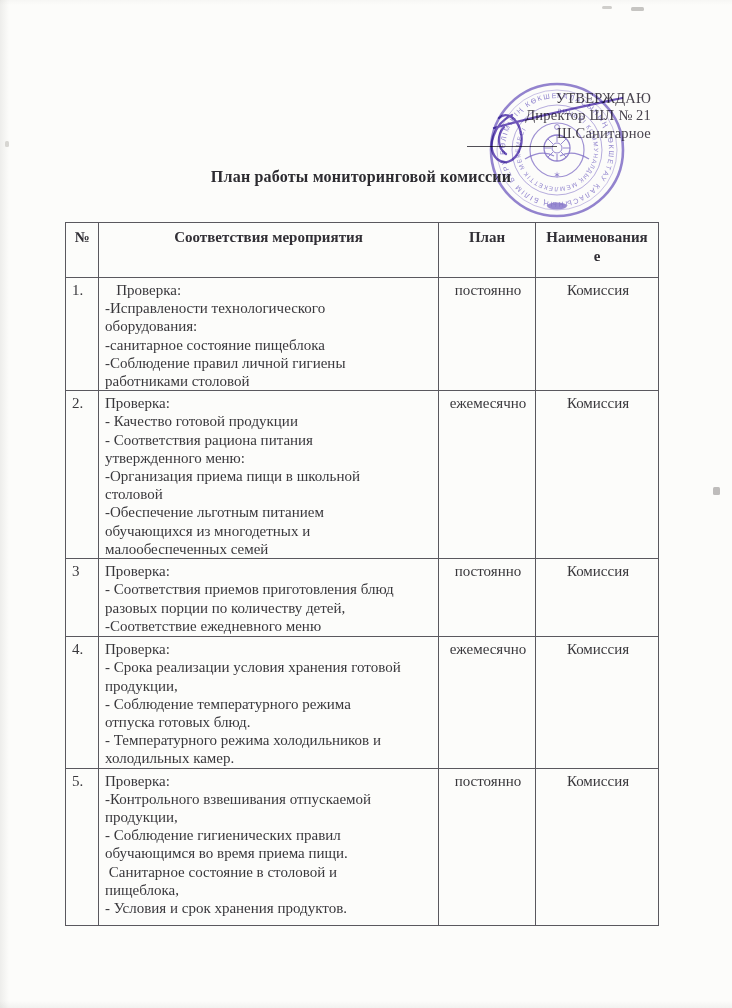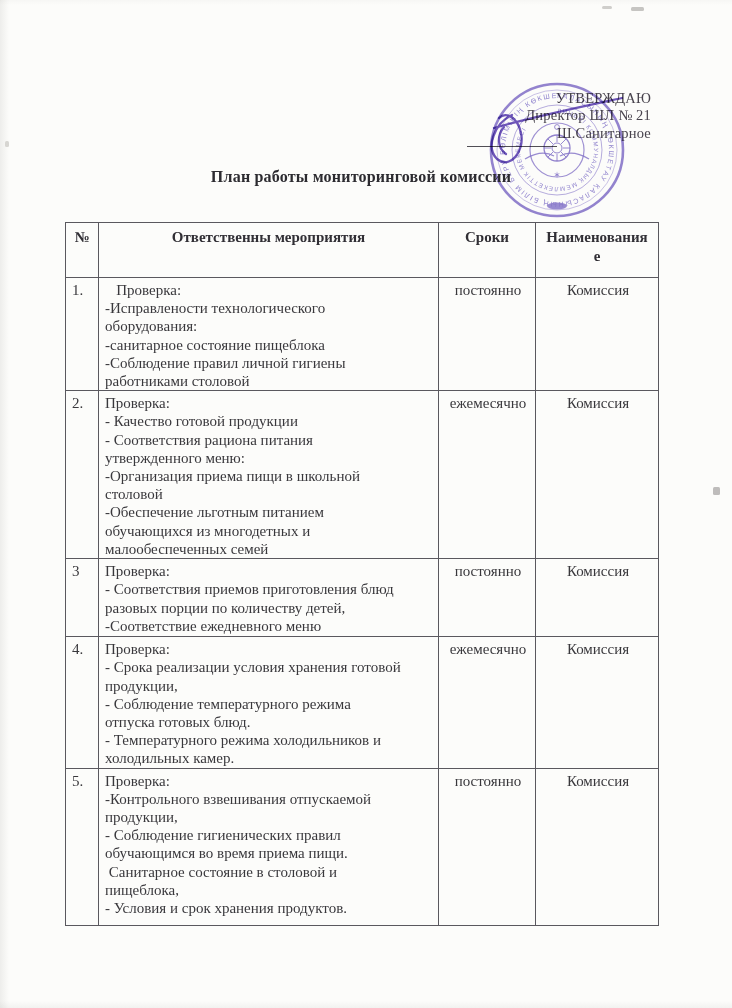--- a/index.html
+++ b/index.html
@@ -138,22 +138,22 @@
   <table class="plan">
     <colgroup>
       <col style="width:33px">
         <col style="width:340px">
         <col style="width:97px">
         <col style="width:123px">
     </colgroup>
     <thead>
       <tr style="height:55px">
         <th>№</th>
-        <th>Ответственны мероприятия</th>
-        <th>Сроки</th>
+        <th>Соответствия мероприятия</th>
+        <th>План</th>
         <th>Наименования
 е</th>
       </tr>
     </thead>
     <tbody>
       <tr style="height:111px">
         <td class="c-num">1.</td>
         <td class="c-name">   Проверка:
 -Исправлености технологического
 оборудования:

